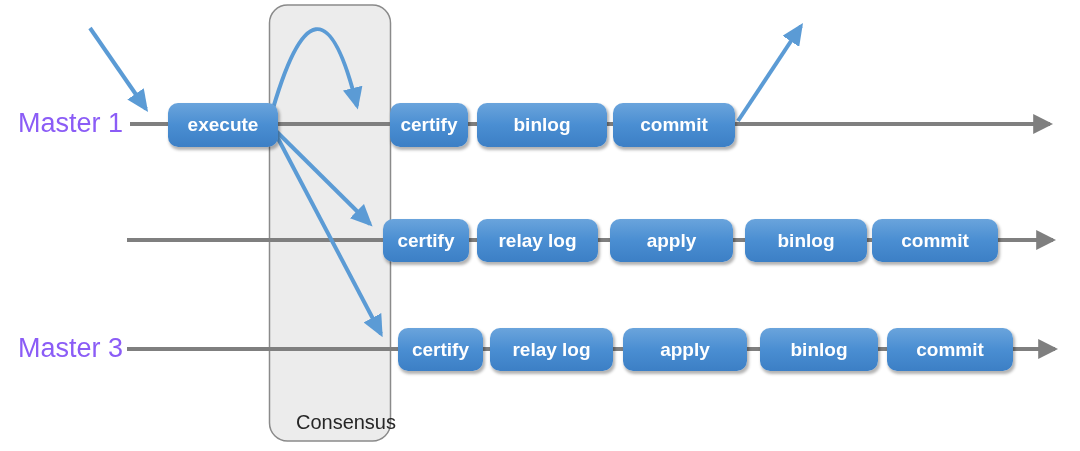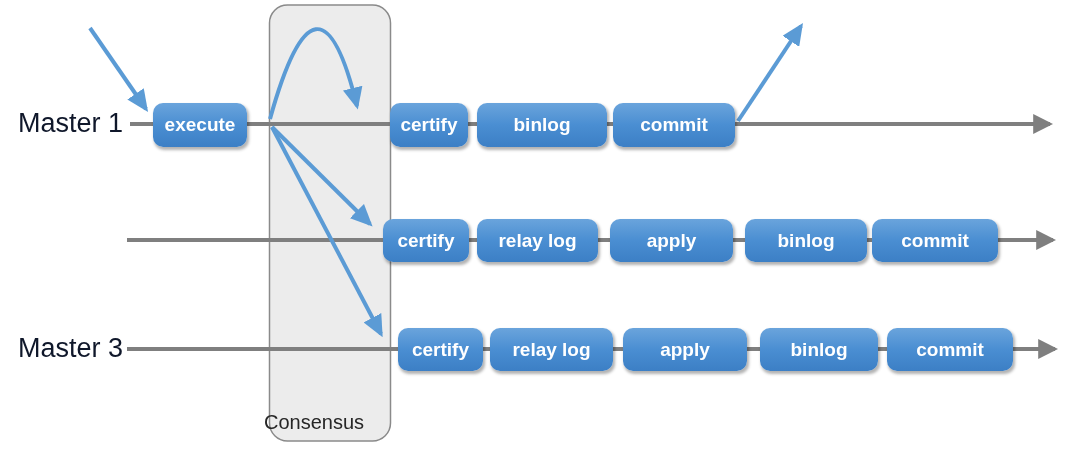--- a/index.html
+++ b/index.html
@@ -7,39 +7,39 @@
     position:relative;
     width:1080px; height:451px;
     background:#ffffff;
     overflow:hidden;
     font-family:"Liberation Sans", sans-serif;
   }
   .layer { position:absolute; left:0; top:0; }
   .master-label {
     position:absolute;
     font-size:27px;
-    color:#0f172a;
+    color:#8b5cf6;
     white-space:nowrap;
     font-family:"Liberation Sans", sans-serif;
   }
   .box {
     position:absolute;
     border-radius:10px;
     background:linear-gradient(180deg,#6aa4dc 0%,#4a8ed2 50%,#3c7fc5 100%);
     color:#ffffff;
     font-weight:bold;
     font-size:19px;
     display:flex; align-items:center; justify-content:center;
     box-shadow:1.5px 2.5px 3px rgba(0,0,0,0.30);
     white-space:nowrap;
   }
   .consensus-label {
     position:absolute;
     left:264px; top:411px; width:132px;
-    text-align:left;
+    text-align:right;
     font-size:20px;
     color:#262626;
   }
 </style>
 </head>
 <body>
 
 <div class="canvas">
 
   <svg class="layer" width="1080" height="451" viewBox="0 0 1080 451">
@@ -61,21 +61,21 @@
     <path d="M 90,28 L 146,109" stroke="#5b9bd5" stroke-width="4" fill="none" marker-end="url(#blueArrow)"></path>
     <path d="M 270,119 Q 318,-54 357,106" stroke="#5b9bd5" stroke-width="4" fill="none" marker-end="url(#blueArrow)"></path>
     <path d="M 272,127 L 370,224" stroke="#5b9bd5" stroke-width="4" fill="none" marker-end="url(#blueArrow)"></path>
     <path d="M 272,127 L 381,334" stroke="#5b9bd5" stroke-width="4" fill="none" marker-end="url(#blueArrow)"></path>
     <path d="M 738,121 L 801,26" stroke="#5b9bd5" stroke-width="4" fill="none" marker-end="url(#blueArrow)"></path>
   </svg>
 
   <div class="master-label" style="left:18px; top:108px;">Master 1</div>
   <div class="master-label" style="left:18px; top:333px;">Master 3</div>
 
-  <div class="box" style="left:153px; top:103px; width:94px; height:44px;">execute</div>
+  <div class="box" style="left:168px; top:103px; width:110px; height:44px;">execute</div>
   <div class="box" style="left:390px; top:103px; width:78px; height:44px;">certify</div>
   <div class="box" style="left:477px; top:103px; width:130px; height:44px;">binlog</div>
   <div class="box" style="left:613px; top:103px; width:122px; height:44px;">commit</div>
 
   <div class="box" style="left:383px; top:219px; width:86px; height:43px;">certify</div>
   <div class="box" style="left:477px; top:219px; width:121px; height:43px;">relay log</div>
   <div class="box" style="left:610px; top:219px; width:123px; height:43px;">apply</div>
   <div class="box" style="left:745px; top:219px; width:122px; height:43px;">binlog</div>
   <div class="box" style="left:872px; top:219px; width:126px; height:43px;">commit</div>
 

